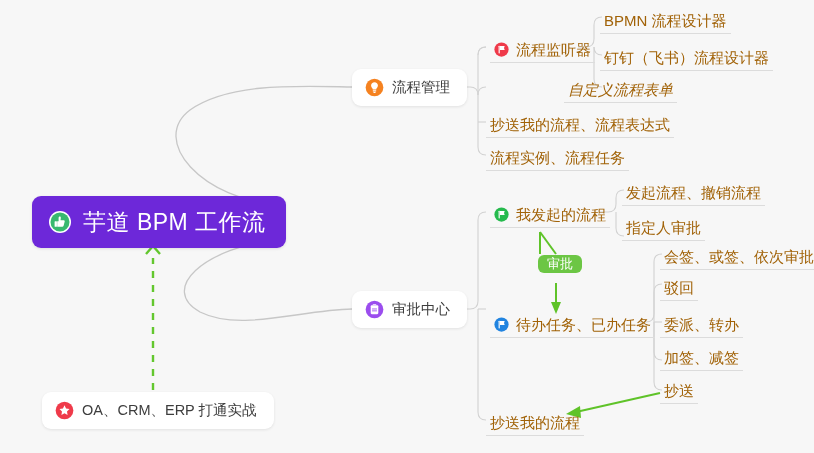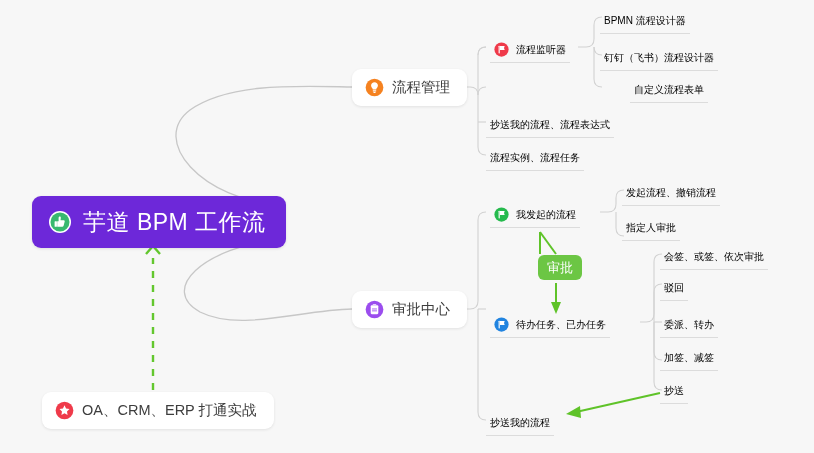--- a/index.html
+++ b/index.html
@@ -58,33 +58,33 @@
   }
 
   
   .leaf {
     border-bottom: 1px solid #dcdcdc;
     padding: 0 4px 5px 4px;
     height: 26px;
     align-items: flex-end;
   }
   .leaf .label {
-    color: #000000;
-    font-size: 10px;
+    color: #a16207;
+    font-size: 15px;
     line-height: 15px;
     margin-top: 12px;
   }
   .leaf .ico + .label { margin-left: 7px; }
 
   
   .chip {
     background: #6cc644;
     border-radius: 6px;
     padding: 0 9px;
-    height: 25px;
+    height: 18px;
     justify-content: center;
   }
   .chip .label {
     color: #ffffff;
     font-size: 13px;
   }
 
   
   .ico {
     display: inline-flex;
@@ -185,21 +185,21 @@
     </span>
     <span class="label">流程监听器</span>
   </div>
 
   <div class="node leaf" style="left:600px; top:8px;">
     <span class="label">BPMN 流程设计器</span>
   </div>
   <div class="node leaf" style="left:600px; top:45px;">
     <span class="label">钉钉（飞书）流程设计器</span>
   </div>
-  <div class="node leaf" style="left:630px; top:77px;">
+  <div class="node leaf" style="left:564px; top:77px;font-style:italic;">
     <span class="label">自定义流程表单</span>
   </div>
 
   <div class="node leaf" style="left:486px; top:112px;">
     <span class="label">抄送我的流程、流程表达式</span>
   </div>
   <div class="node leaf" style="left:486px; top:145px;">
     <span class="label">流程实例、流程任务</span>
   </div>
 

